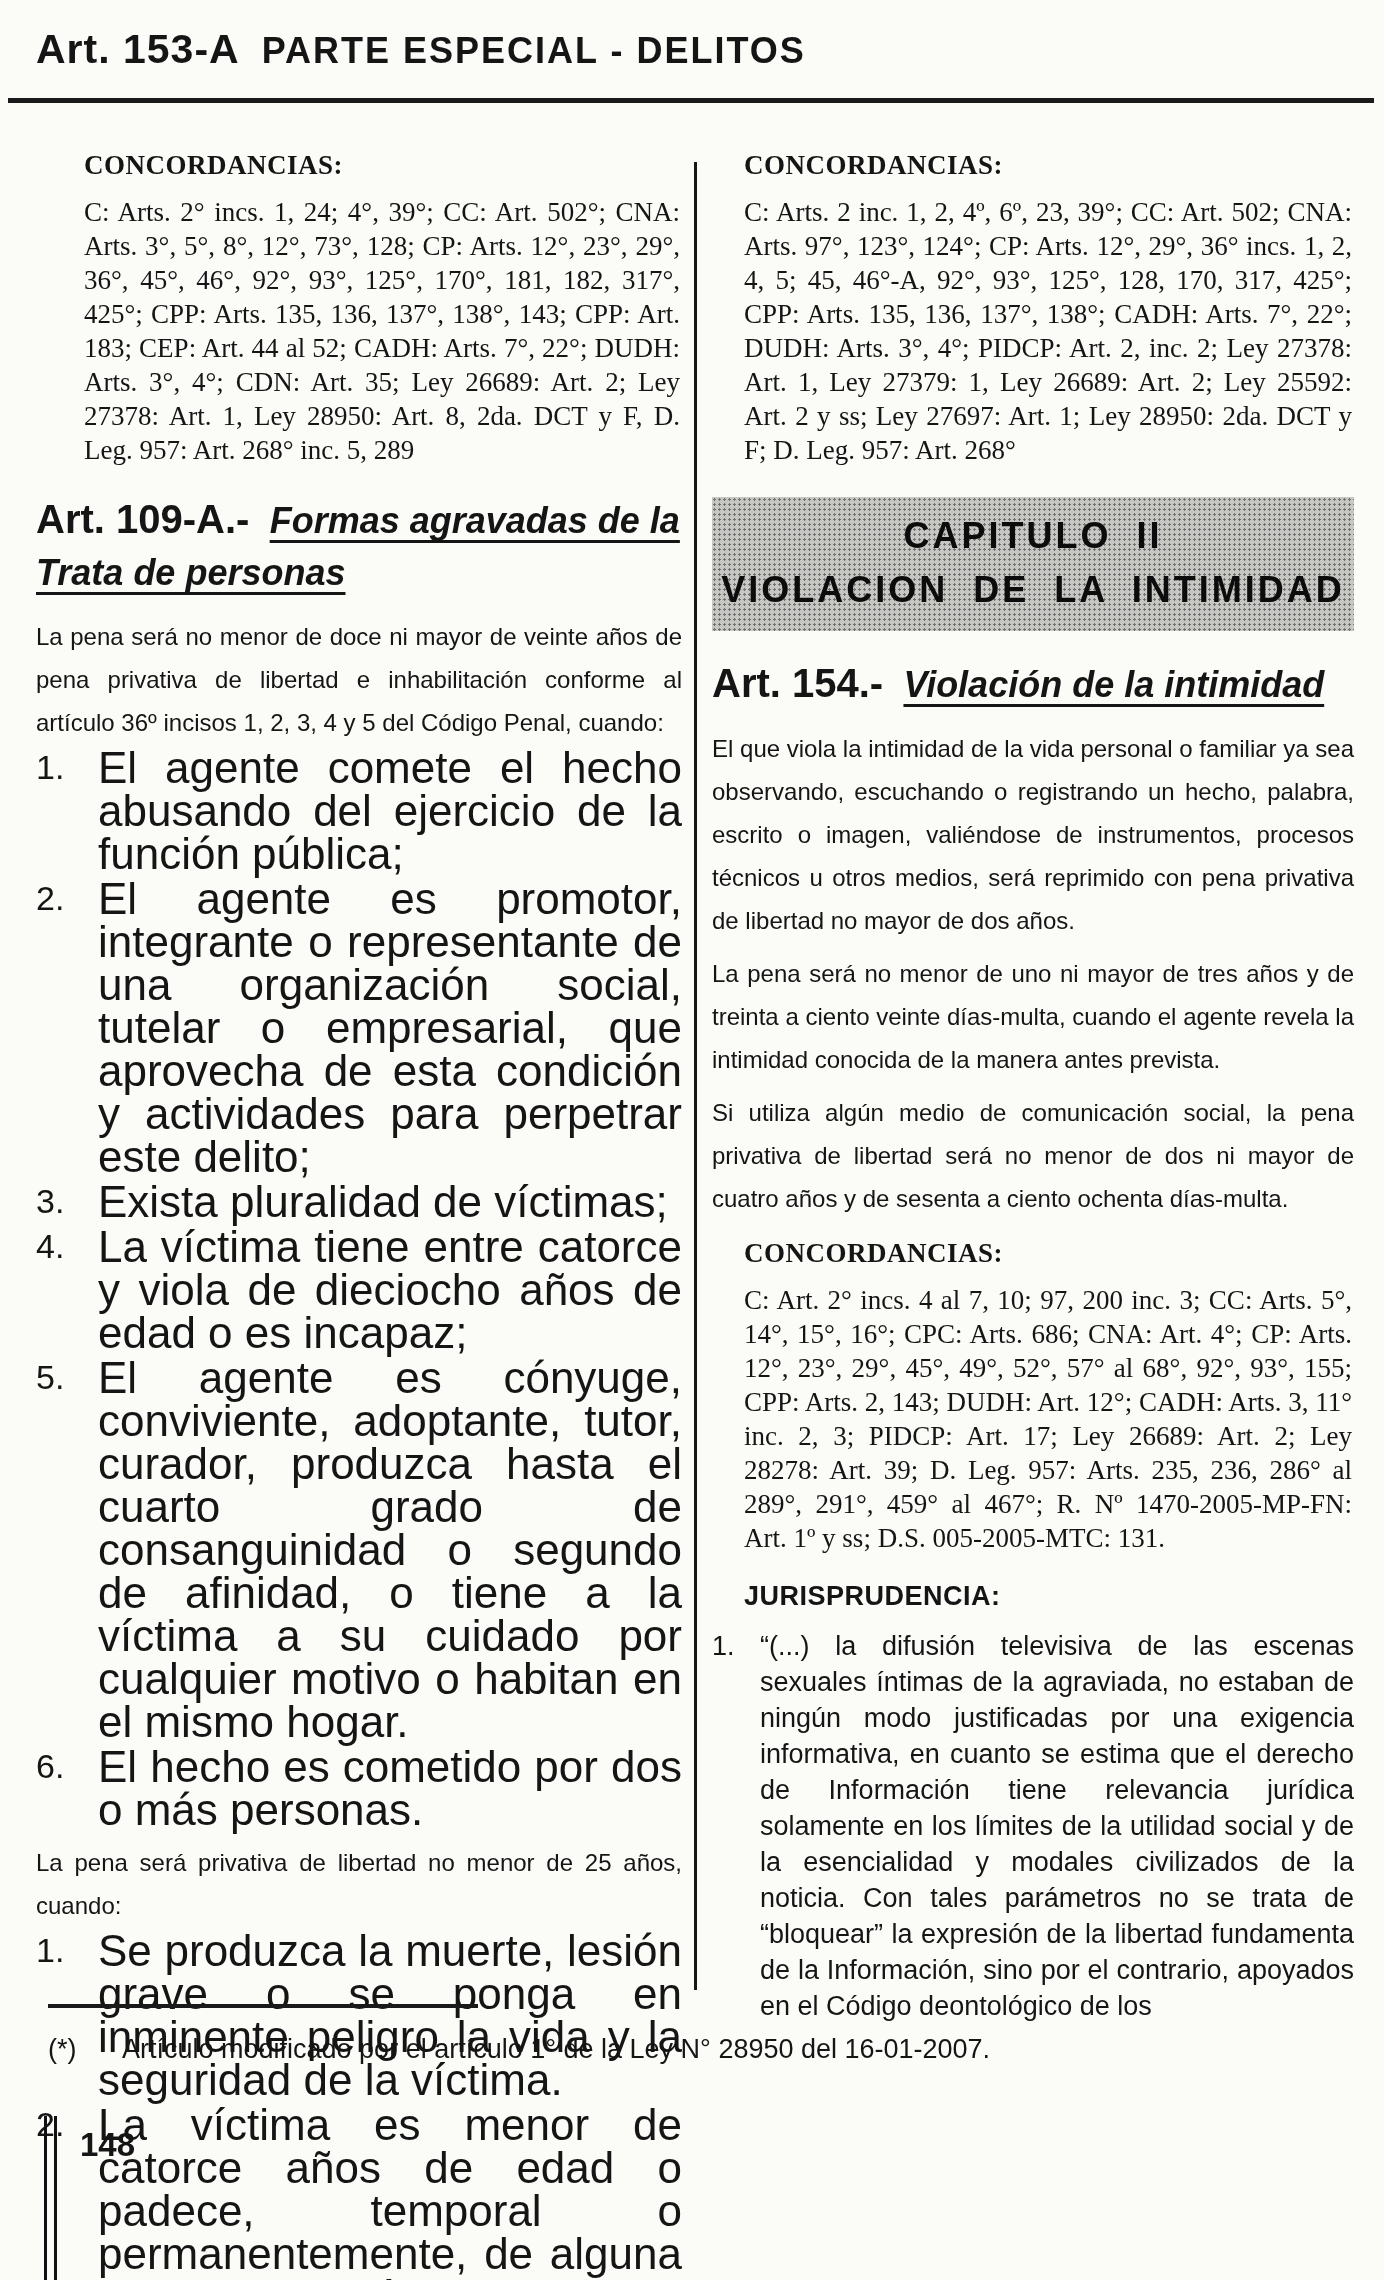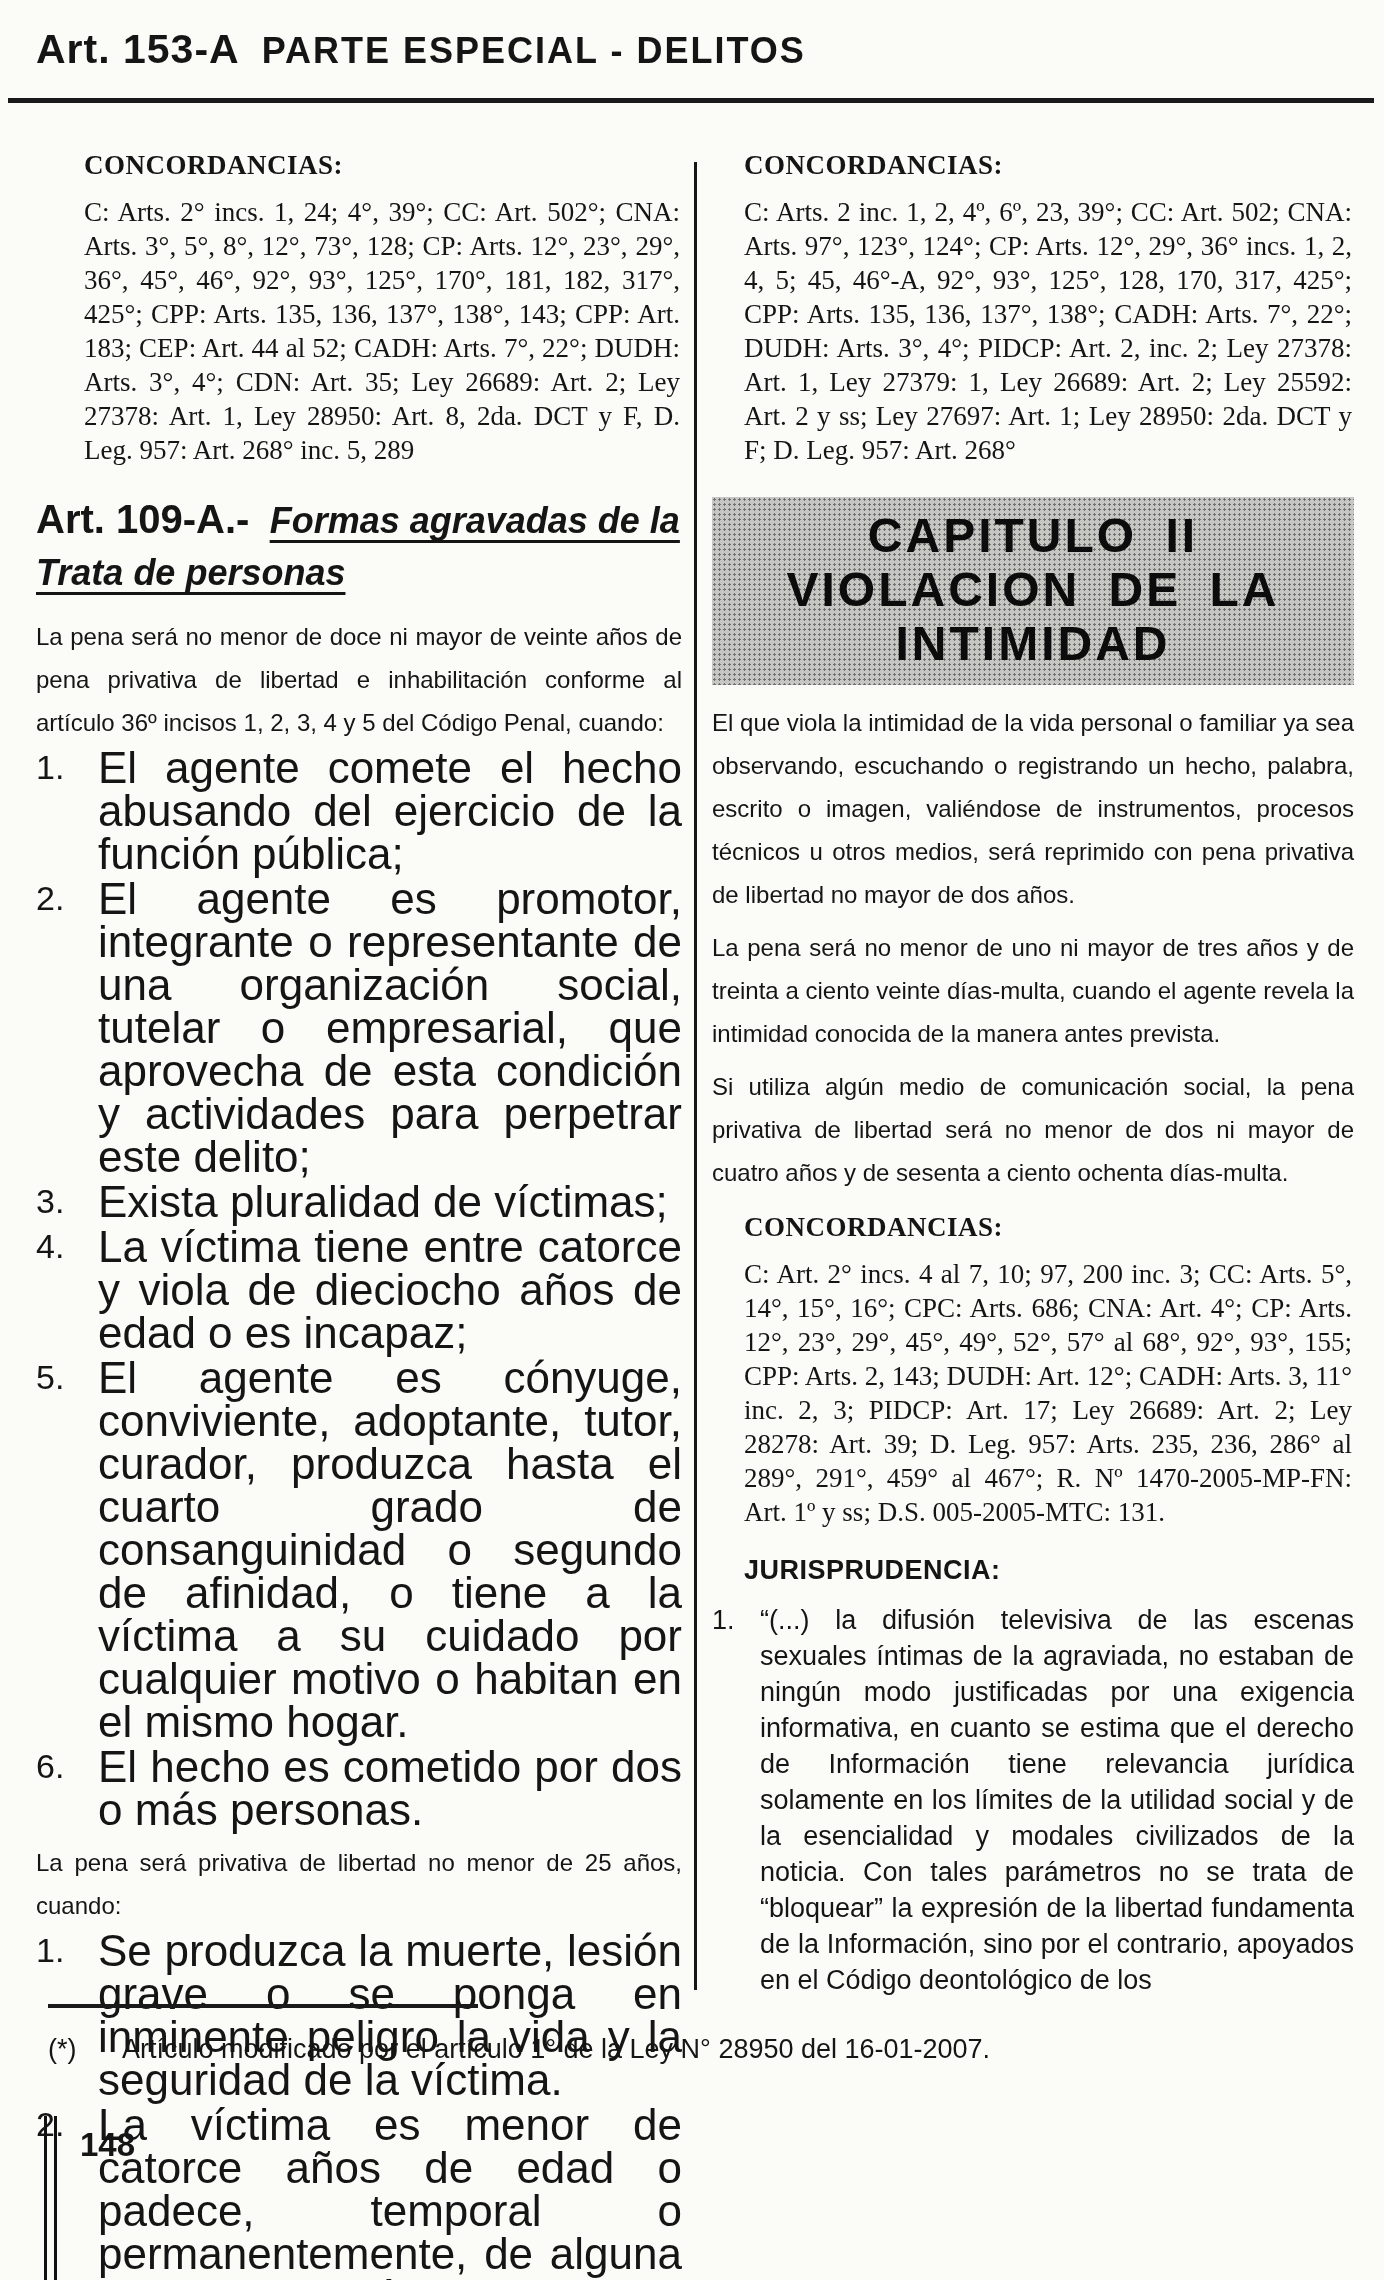--- a/index.html
+++ b/index.html
@@ -43,21 +43,21 @@
   .li .txt{flex:1;font-size:44px;line-height:43px;text-align:justify;}
   
   .banner{
     margin-top:30px;
     padding:12px 6px 14px 6px;
     text-align:center;
     background-color:#c6c6c3;
     background-image:radial-gradient(circle,#717171 1.2px,rgba(0,0,0,0) 1.4px);
     background-size:5px 5px;
   }
-  .banner .b-line{font-size:48px;font-weight:700;line-height:54px;letter-spacing:3px;word-spacing:12px;color:#0c0c0c;}
+  .banner .b-line{font-size:36px;font-weight:700;line-height:54px;letter-spacing:3px;word-spacing:12px;color:#0c0c0c;}
   
   .juris-label{margin-left:32px;font-size:27px;font-weight:700;margin-top:26px;letter-spacing:.5px;}
   .juris-item{display:flex;margin-top:16px;}
   .juris-item .num{flex:0 0 48px;font-size:27px;line-height:36px;}
   .juris-item .txt{flex:1;font-size:27px;line-height:36px;text-align:justify;}
   
   .footnote-rule{position:absolute;left:48px;top:2004px;width:430px;height:4px;background:#1a1a1a;}
   .footnote{position:absolute;left:48px;top:2032px;width:1100px;display:flex;font-size:27px;line-height:34px;}
   .footnote .fn-marker{flex:0 0 74px;}
   .page-bars{position:absolute;left:44px;top:2116px;width:7px;height:164px;border-left:3px solid #111;border-right:3px solid #111;}
@@ -141,20 +141,24 @@
     <div class="conc">
       <div class="conc-label">CONCORDANCIAS:</div>
       <div class="conc-text">C: Arts. 2 inc. 1, 2, 4º, 6º, 23, 39°; CC: Art. 502; CNA: Arts. 97°, 123°, 124°; CP: Arts. 12°, 29°, 36° incs. 1, 2, 4, 5; 45, 46°-A, 92°, 93°, 125°, 128, 170, 317, 425°; CPP: Arts. 135, 136, 137°, 138°; CADH: Arts. 7°, 22°; DUDH: Arts. 3°, 4°; PIDCP: Art. 2, inc. 2; Ley 27378: Art. 1, Ley 27379: 1, Ley 26689: Art. 2; Ley 25592: Art. 2 y ss; Ley 27697: Art. 1; Ley 28950: 2da. DCT y F; D. Leg. 957: Art. 268°</div>
     </div>
 
     <div class="banner">
       <div class="b-line">CAPITULO II</div>
       <div class="b-line">VIOLACION DE LA INTIMIDAD</div>
     </div>
 
+    <div class="art-heading">
+      <span class="art-num">Art. 154.-</span>
+      <span class="art-title">Violación de la intimidad</span>
+    </div>
 
     <div class="body-par first-par">El que viola la intimidad de la vida personal o familiar ya sea observando, escuchando o registrando un hecho, palabra, escrito o imagen, valiéndose de instrumentos, procesos técnicos u otros medios, será reprimido con pena privativa de libertad no mayor de dos años.</div>
     <div class="body-par">La pena será no menor de uno ni mayor de tres años y de treinta a ciento veinte días-multa, cuando el agente revela la intimidad conocida de la manera antes prevista.</div>
     <div class="body-par">Si utiliza algún medio de comunicación social, la pena privativa de libertad será no menor de dos ni mayor de cuatro años y de sesenta a ciento ochenta días-multa.</div>
 
     <div class="conc">
       <div class="conc-label">CONCORDANCIAS:</div>
       <div class="conc-text">C: Art. 2° incs. 4 al 7, 10; 97, 200 inc. 3; CC: Arts. 5°, 14°, 15°, 16°; CPC: Arts. 686; CNA: Art. 4°; CP: Arts. 12°, 23°, 29°, 45°, 49°, 52°, 57° al 68°, 92°, 93°, 155; CPP: Arts. 2, 143; DUDH: Art. 12°; CADH: Arts. 3, 11° inc. 2, 3; PIDCP: Art. 17; Ley 26689: Art. 2; Ley 28278: Art. 39; D. Leg. 957: Arts. 235, 236, 286° al 289°, 291°, 459° al 467°; R. Nº 1470-2005-MP-FN: Art. 1º y ss; D.S. 005-2005-MTC: 131.</div>
     </div>
 

